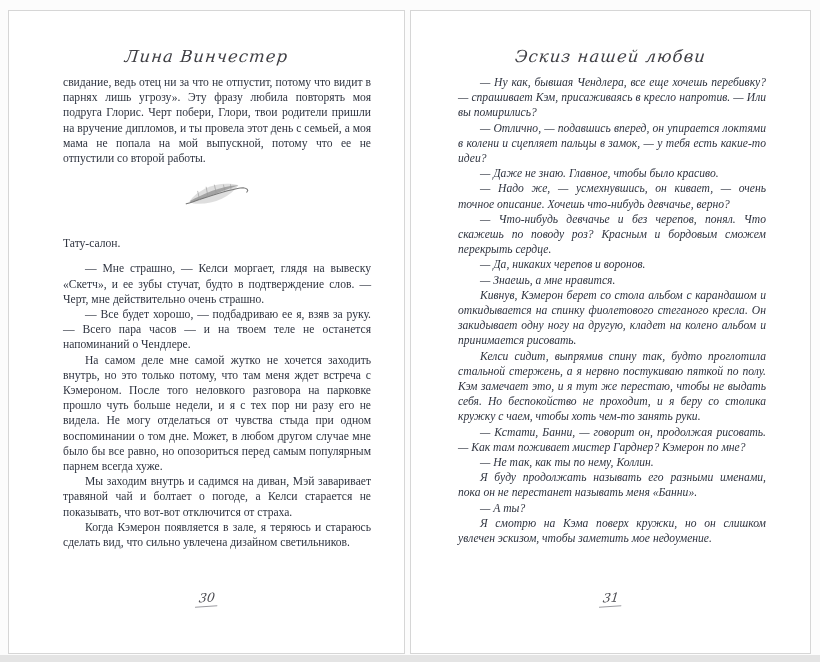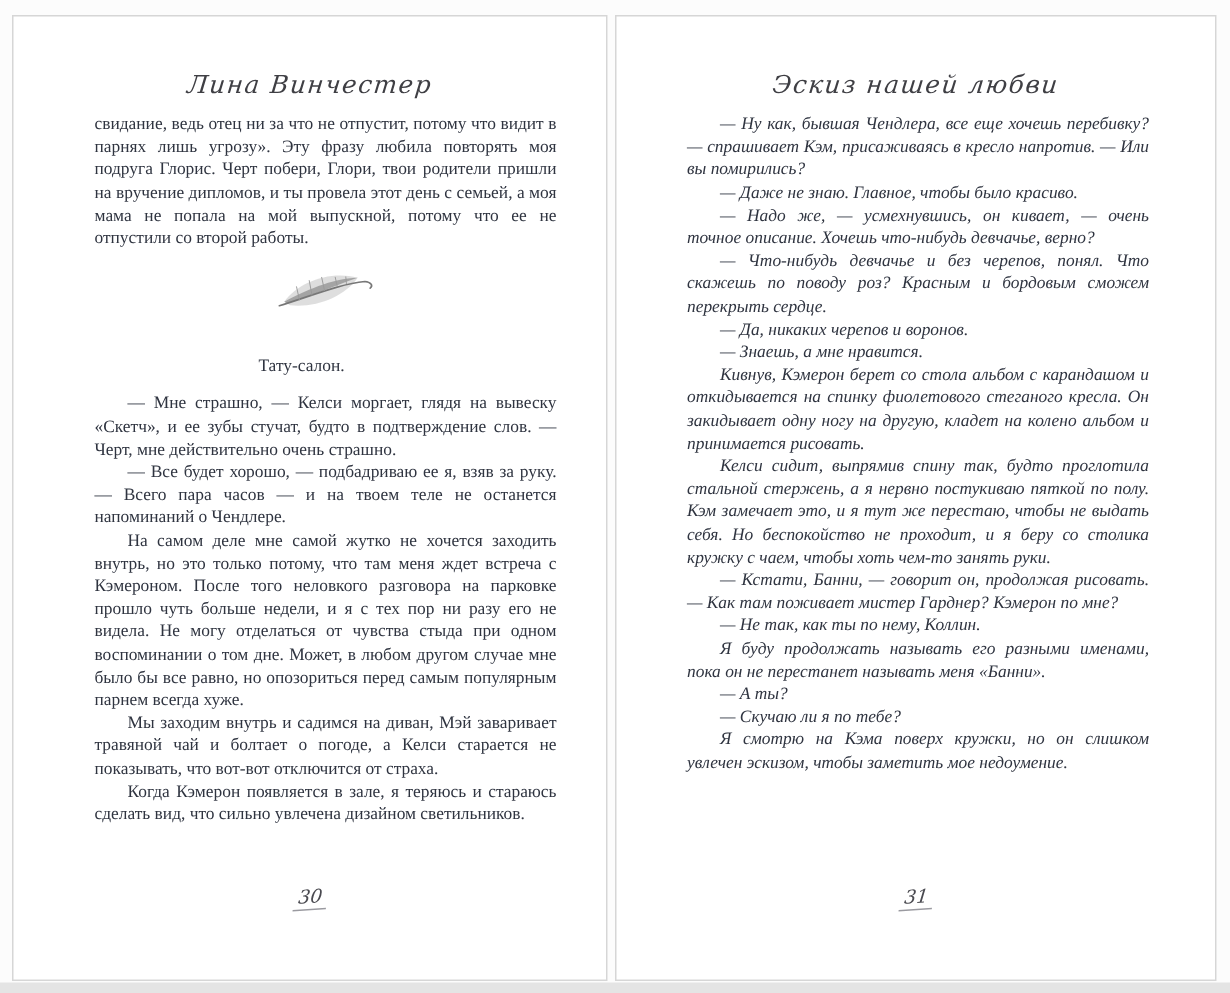--- a/index.html
+++ b/index.html
@@ -50,21 +50,21 @@
     font-size: 11.6px;
     line-height: 15.2px;
     text-align: justify;
     text-indent: 22px;
     hyphens: auto;
     color: #2f3440;
   }
   .para.continuation { text-indent: 0; }
 
   .dateline {
-    text-align: center;
+    text-align: left;
     padding-right: 32px;
     font-size: 11.6px;
     line-height: 15.2px;
     margin: 14px 0 10px 0;
     color: #2f3440;
   }
 
   .feather-wrap {
     text-align: center;
     margin: 10px 0 4px 0;
@@ -134,32 +134,32 @@
       </div>
     <div class="folio">
       <span>30</span>
     </div>
   </div>
 
   <div class="page page-right">
     <div class="running-head">Эскиз нашей любви</div>
     <div class="page-body">
         <p class="para" lang="ru">— Ну как, бывшая Чендлера, все еще хочешь перебивку? — спрашивает Кэм, присаживаясь в кресло напротив. — Или вы помирились?</p>
+        <p class="para" lang="ru">— Отлично, — подавшись вперед, он упирается локтями в колени и сцепляет пальцы в замок, — у тебя есть какие-то идеи?</p>
         <p class="para" lang="ru">— Даже не знаю. Главное, чтобы было красиво.</p>
         <p class="para" lang="ru">— Надо же, — усмехнувшись, он кивает, — очень точное описание. Хочешь что-нибудь девчачье, верно?</p>
         <p class="para" lang="ru">— Что-нибудь девчачье и без черепов, понял. Что скажешь по поводу роз? Красным и бордовым сможем перекрыть сердце.</p>
         <p class="para" lang="ru">— Да, никаких черепов и воронов.</p>
         <p class="para" lang="ru">— Знаешь, а мне нравится.</p>
         <p class="para" lang="ru">Кивнув, Кэмерон берет со стола альбом с карандашом и откидывается на спинку фиолетового стеганого кресла. Он закидывает одну ногу на другую, кладет на колено альбом и принимается рисовать.</p>
         <p class="para" lang="ru">Келси сидит, выпрямив спину так, будто проглотила стальной стержень, а я нервно постукиваю пяткой по полу. Кэм замечает это, и я тут же перестаю, чтобы не выдать себя. Но беспокойство не проходит, и я беру со столика кружку с чаем, чтобы хоть чем-то занять руки.</p>
         <p class="para" lang="ru">— Кстати, Банни, — говорит он, продолжая рисовать. — Как там поживает мистер Гарднер? Кэмерон по мне?</p>
         <p class="para" lang="ru">— Не так, как ты по нему, Коллин.</p>
         <p class="para" lang="ru">Я буду продолжать называть его разными именами, пока он не перестанет называть меня «Банни».</p>
         <p class="para" lang="ru">— А ты?</p>
-        <p class="para" lang="ru">— Скучаю ли я по тебе?</p>
         <p class="para" lang="ru">Я смотрю на Кэма поверх кружки, но он слишком увлечен эскизом, чтобы заметить мое недоумение.</p>
       </div>
     <div class="folio">
       <span>31</span>
     </div>
   </div>
 
   <div class="bottom-strip"></div>
 </div>
 

